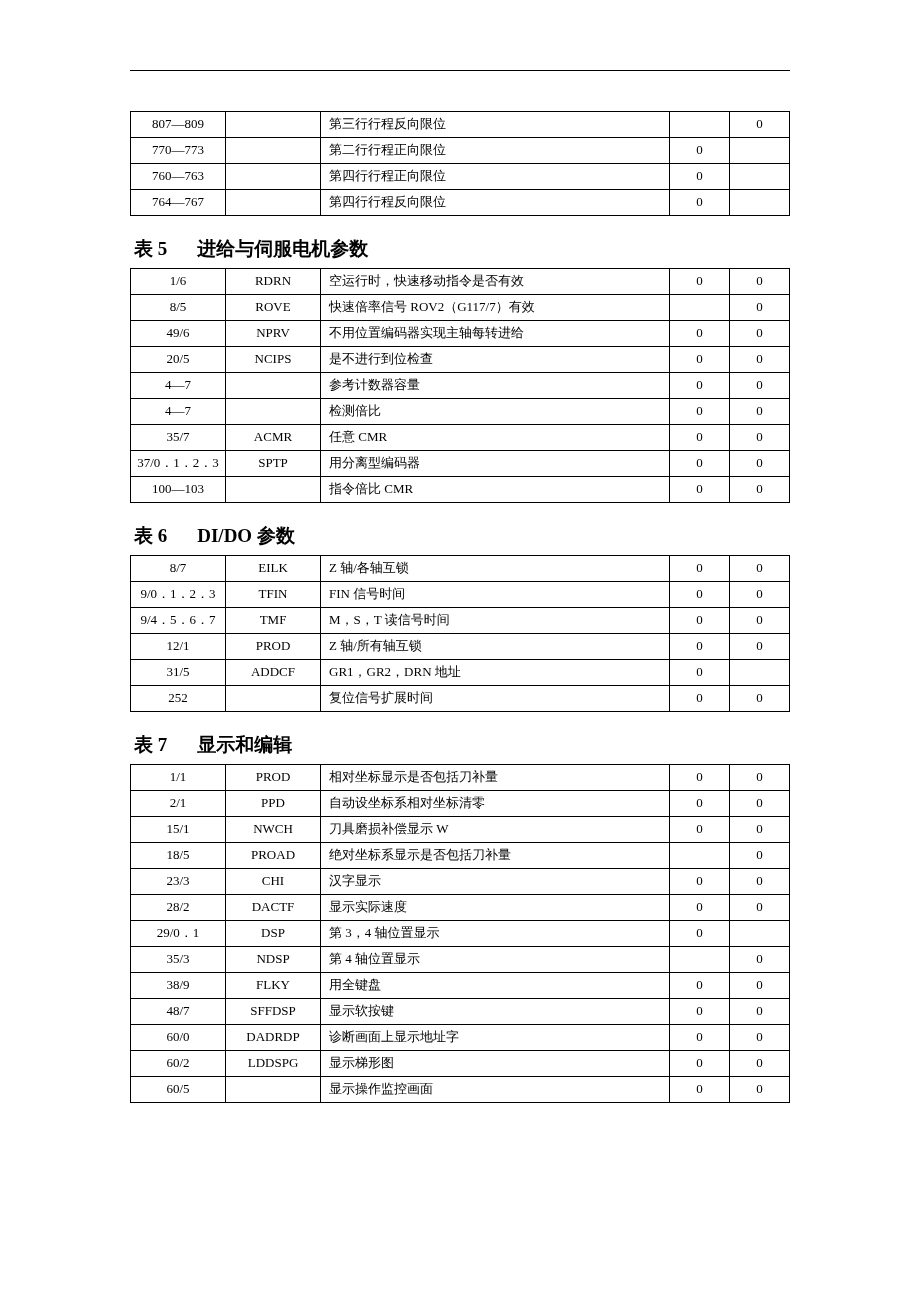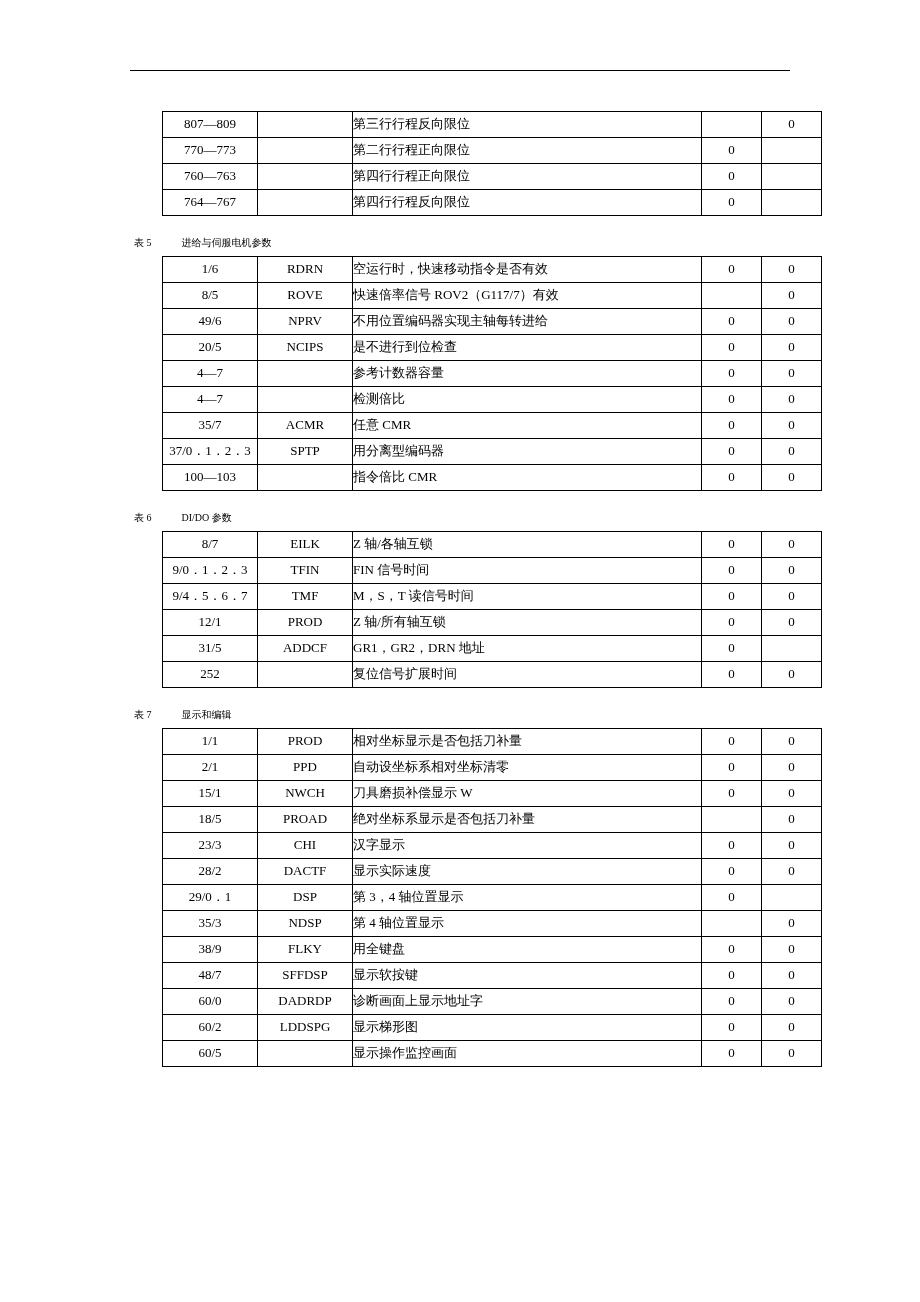--- a/index.html
+++ b/index.html
@@ -10,48 +10,47 @@
       color: #000;
       width: 920px;
       padding: 70px 130px 100px 130px;
     }
     .top-rule {
       border-top: 1px solid #000;
       height: 1px;
       margin-bottom: 40px;
     }
     .section-title {
-      font-weight: normal;
-      font-size: 10px;
+      font-weight: bold;
+      font-size: 19px;
       margin: 20px 0 6px 4px;
     }
     .section-title .gap { display: inline-block; width: 30px; }
     table {
       border-collapse: collapse;
       width: 100%;
       table-layout: fixed;
-      margin-left: 32px;
     }
     td {
       border: 1px solid #000;
       height: 26px;
       padding: 2px 4px;
       vertical-align: middle;
       font-size: 13px;
       line-height: 1.3;
       overflow: hidden;
       white-space: nowrap;
     }
     col.c1 { width: 95px; }
     col.c2 { width: 95px; }
     col.c3 { width: auto; }
     col.c4 { width: 60px; }
     col.c5 { width: 60px; }
     td.center { text-align: center; }
-    td.left { text-align: left; padding-left: 0; }
+    td.left { text-align: left; padding-left: 8px; }
   </style>
 </head>
 <body>
 
 <div class="top-rule"></div>
 
 <div id="content">
     <table>
       <colgroup>
         <col class="c1">

